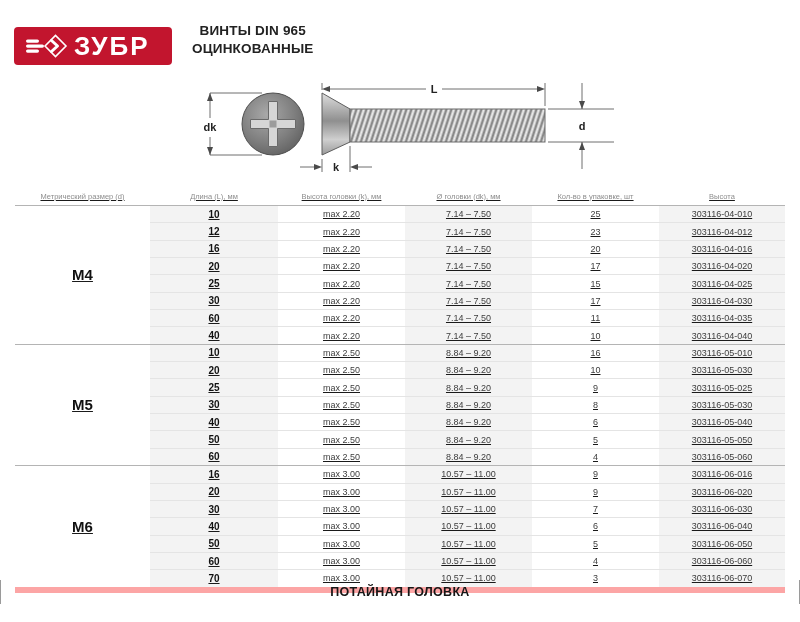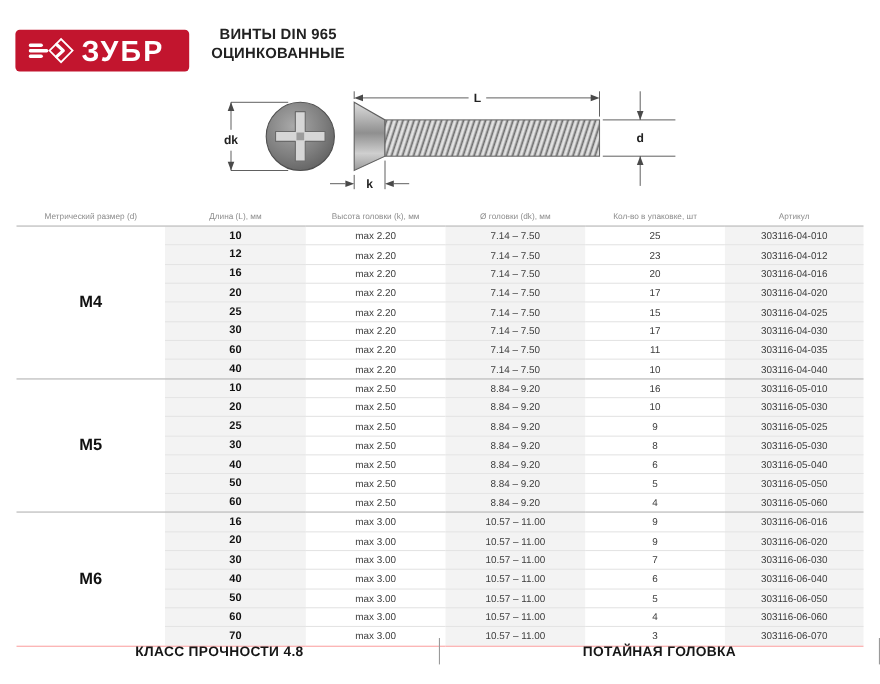--- a/index.html
+++ b/index.html
@@ -22,21 +22,22 @@
     position:absolute; left:192px; top:22px; font-weight:bold; font-size:13.5px;
     line-height:18px; color:#222; letter-spacing:0.2px;text-align:center;
   }
   
   .diagram { position:absolute; left:190px; top:80px; }
   .dimtxt { font-family:"Liberation Sans", sans-serif; font-size:11px; font-weight:bold; fill:#222; }
   
   table.spec {
     position:absolute; left:15px; top:187px; width:770px;
     border-collapse:collapse; table-layout:fixed;
-    border-bottom:1px solid #fca5a5;
+    border-bottom:6px solid #fca5a5;
+    text-decoration:underline;
   }
   table.spec thead th {
     font-size:7.5px; font-weight:normal; color:#8c8c8c; height:18px;
     padding:0; text-align:center; vertical-align:middle; white-space:nowrap;
   }
   table.spec tbody td {
     height:16.35px; padding:0; text-align:center; vertical-align:middle;
     font-size:9px; color:#3c3c3c; border-top:1px solid #e4e4e4; white-space:nowrap;
   }
   table.spec td.shade { background:#f3f3f3; }
@@ -159,21 +160,21 @@
         <col style="width:127px">
         <col style="width:126px">
     </colgroup>
     <thead>
       <tr id="hdr-row">
           <th>Метрический размер (d)</th>
           <th>Длина (L), мм</th>
           <th>Высота головки (k), мм</th>
           <th>Ø головки (dk), мм</th>
           <th>Кол-во в упаковке, шт</th>
-          <th>Артикул</th>
+          <th>Высота</th>
         </tr>
     </thead>
     <tbody id="spec-body">
         <tr class="gstart">
           <td class="gcell" rowspan="8">M4</td>
           <td class="len shade">10</td>
           <td class="">max 2.20</td>
           <td class="shade">7.14 – 7.50</td>
           <td class="">25</td>
           <td class="shade">303116-04-010</td>
@@ -324,19 +325,18 @@
           <td class="len shade">70</td>
           <td class="">max 3.00</td>
           <td class="shade">10.57 – 11.00</td>
           <td class="">3</td>
           <td class="shade">303116-06-070</td>
         </tr>
       </tbody>
   </table>
 
   <div class="footer">
-    <div class="fitem">КЛАСС ПРОЧНОСТИ 4.8</div>
     <div class="fsep"></div>
     <div class="fitem">ПОТАЙНАЯ ГОЛОВКА</div>
     <div class="fsep"></div>
   </div>
 
 </div>
 
 </body></html>

